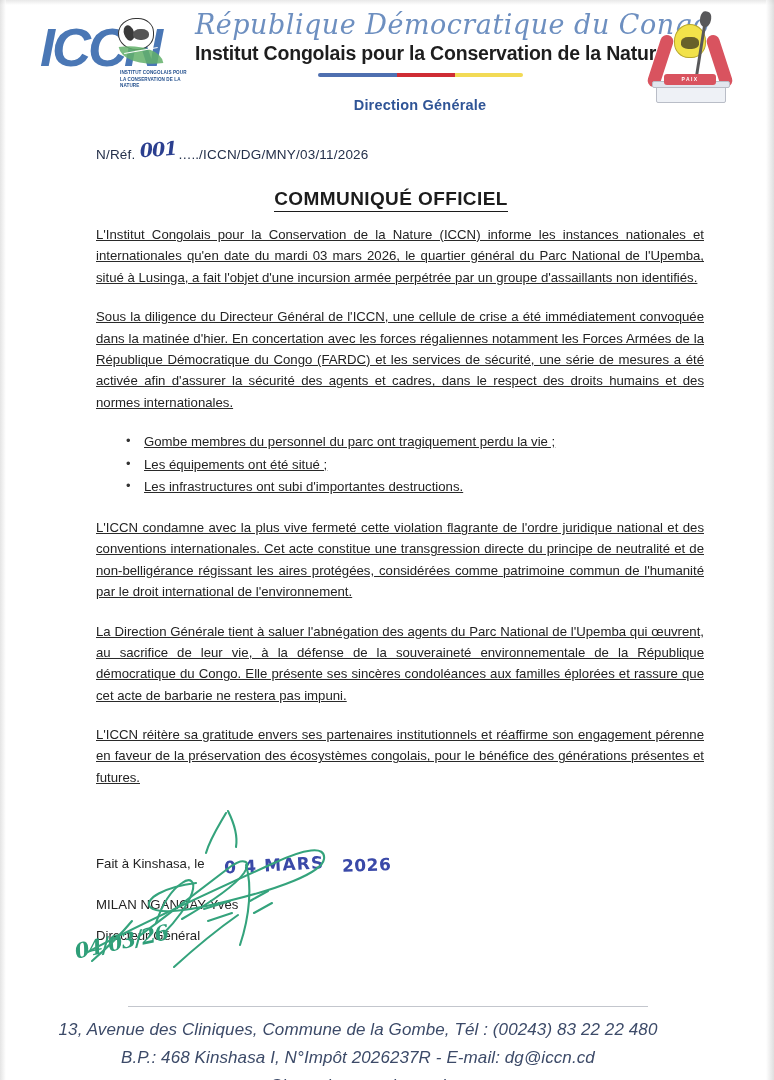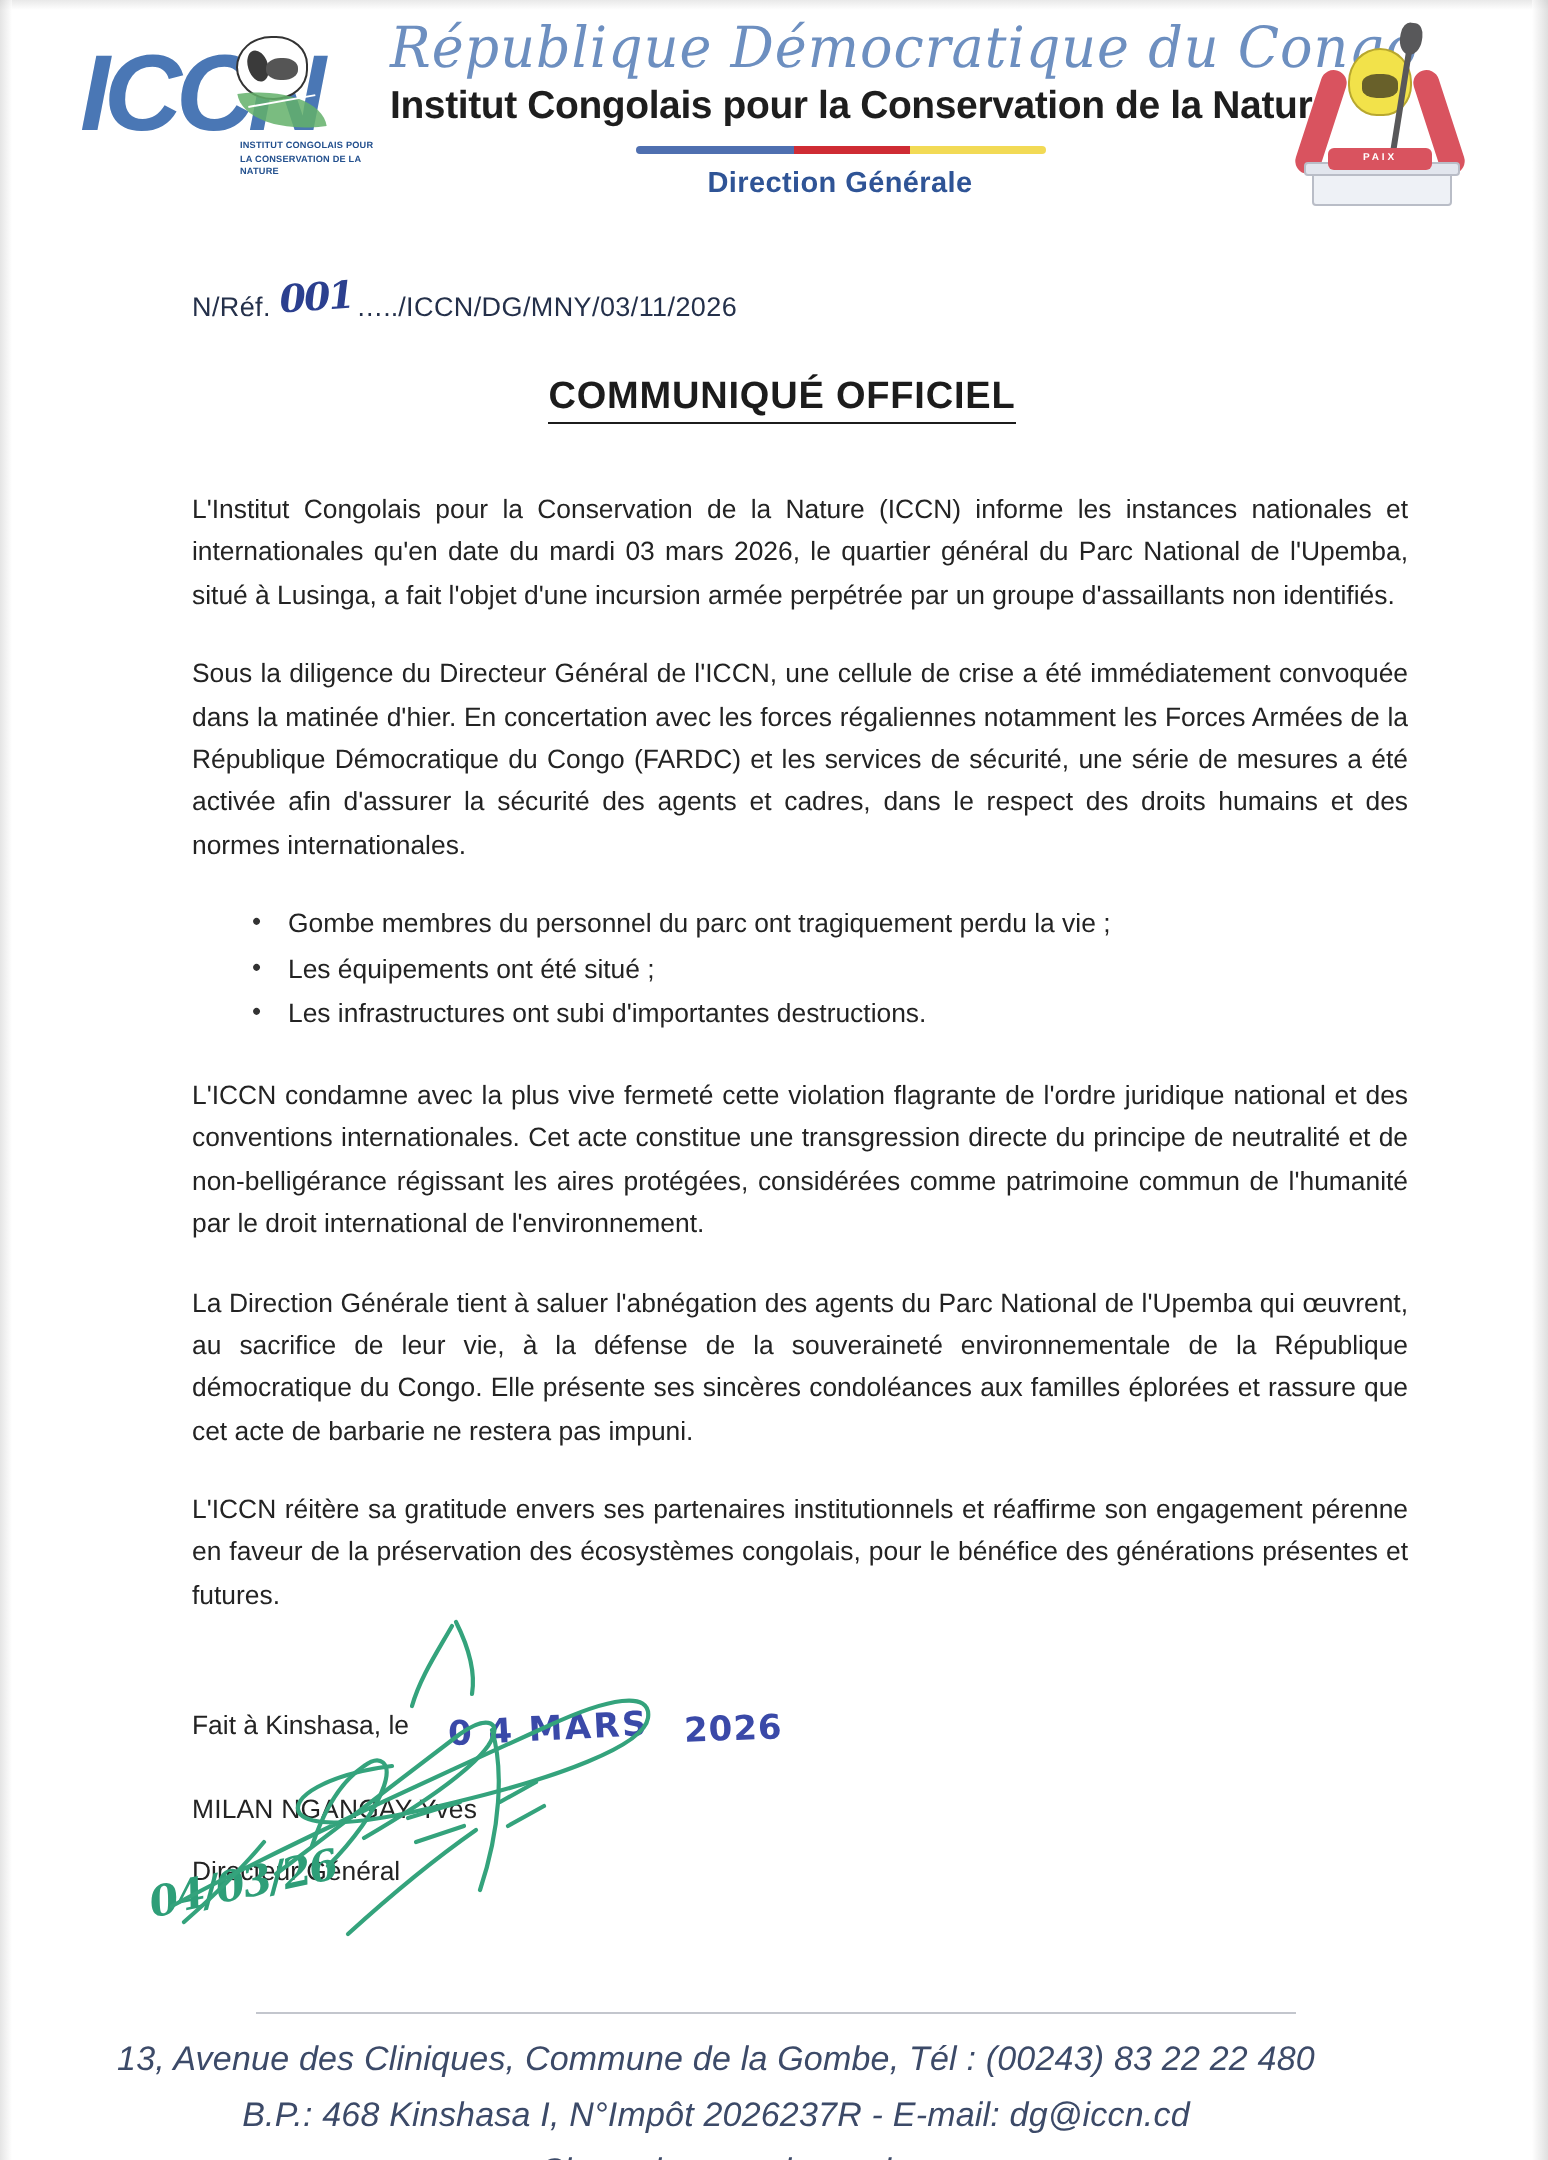--- a/index.html
+++ b/index.html
@@ -141,21 +141,21 @@
     width: 205px;
     height: 4px;
     display: flex;
     border-radius: 2px;
     overflow: hidden;
   }
   .tricolor .c1 { flex: 1.35; background: #4f6fb0; }
   .tricolor .c2 { flex: 1.0; background: #cf2c34; }
   .tricolor .c3 { flex: 1.15; background: #f2da55; }
   .dg-line {
-    margin-top: 7px;
+    margin-top: 20px;
     font-size: 14.5px;
     font-weight: bold;
     color: #2f5496;
     letter-spacing: .2px;
   }
 
   .coat-arms {
     position: absolute;
     right: 36px;
     top: 12px;
@@ -272,22 +272,23 @@
     letter-spacing: .4px;
   }
   .doc-title span {
     border-bottom: 1.6px solid #1c1c1c;
     padding-bottom: 2px;
   }
 
   .content {
     position: absolute;
     left: 96px;
-    top: 244px;
+    top: 224px;
     width: 608px;
+    text-decoration: underline;
   }
   .content p {
     margin: 0 0 18px 0;
     font-size: 13.2px;
     line-height: 1.62;
     text-align: justify;
     color: #232323;
   }
   .bullets {
     margin: 2px 0 18px 0;

